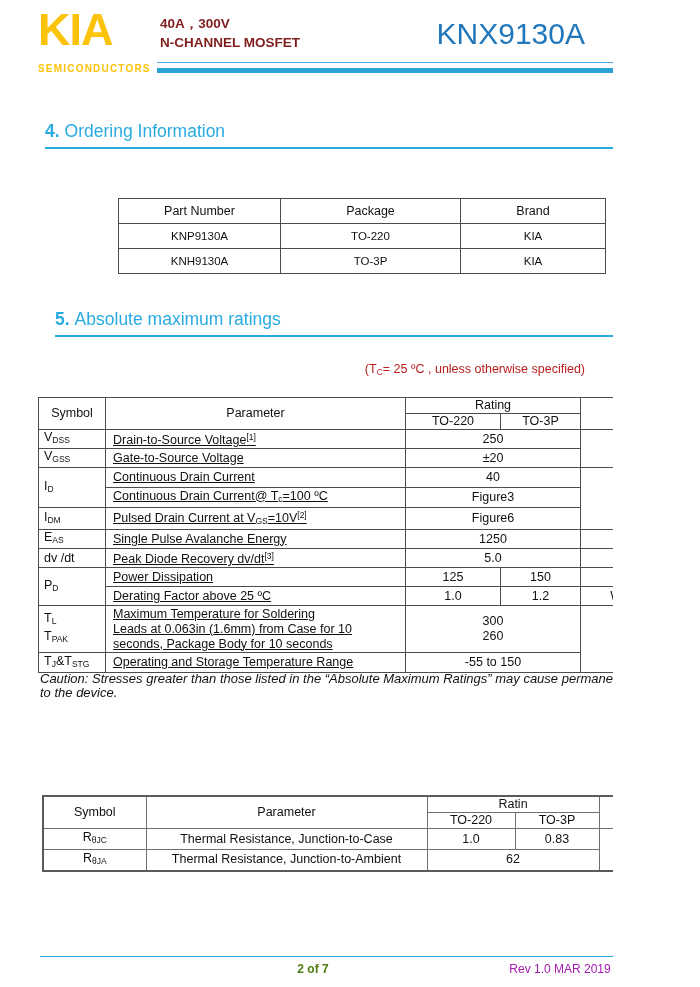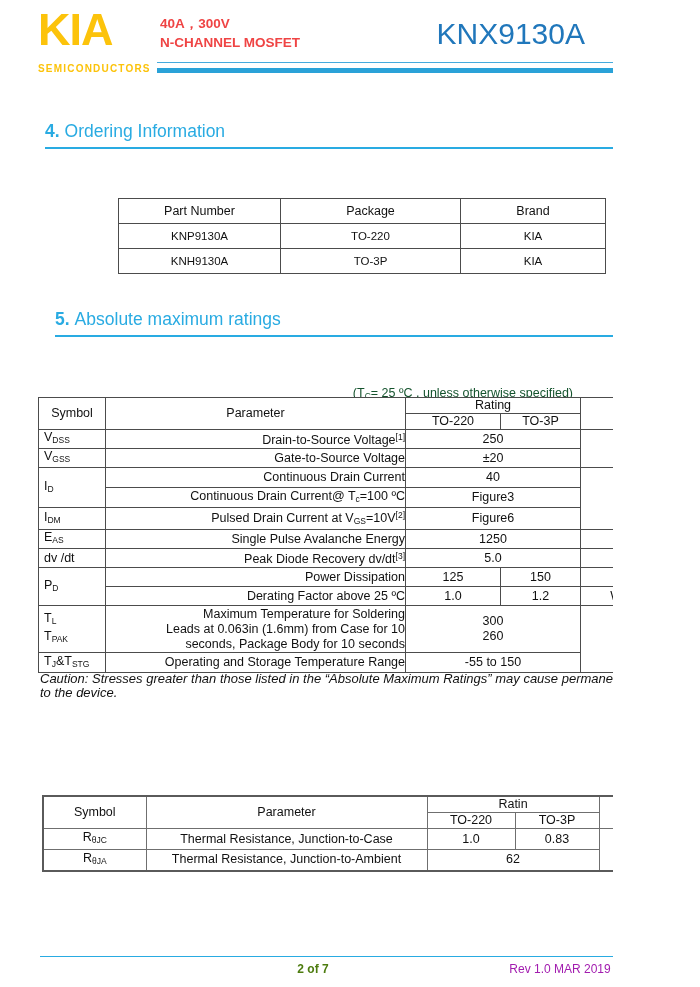--- a/index.html
+++ b/index.html
@@ -5,21 +5,21 @@
   html,body{margin:0;padding:0;background:#ffffff;}
   .page{position:relative;width:613px;height:987px;background:#ffffff;
         font-family:"Liberation Sans",sans-serif;color:#111;overflow:hidden;}
 
   
   .logo{position:absolute;left:38px;top:4px;font-size:45px;font-weight:800;
         color:#fcc30b;letter-spacing:-1px;}
   .logo-sub{position:absolute;left:38px;top:63px;font-size:10px;font-weight:bold;
         color:#fcc30b;letter-spacing:1.2px;}
   .spec{position:absolute;left:160px;top:14px;font-size:13.5px;font-weight:bold;
-        color:#ef4444;line-height:19px;}
+        color:#7f1d1d;line-height:19px;}
   .pn{position:absolute;top:17px;right:28px;font-size:30px;color:#2077bb;}
   .rule-thin{position:absolute;left:157px;width:533px;top:62px;height:1px;background:#45aadd;}
   .rule-thick{position:absolute;left:157px;width:533px;top:68px;height:5px;background:#2aa2d8;}
 
   
   .sec{position:absolute;font-size:17.5px;color:#29abe2;
        border-bottom:2px solid #29abe2;padding-bottom:5px;}
   .sec .num{font-weight:bold;}
   .sec .tx{margin-left:5px;}
 
@@ -30,27 +30,27 @@
   .ord td{font-size:11.5px;}
   .ord td.hd{font-size:12.5px;}
   .r25{height:25px;}
   .h16{height:16px;}
   .h15{height:15px;}
   .r19{height:19px;}
   .r20{height:20px;}
   .r21{height:21px;margin-left:16px;}
   .r47{height:47px;}
   .abs td.sy{text-align:left;padding-left:5px;margin-top:24px;}
-  .abs td.pl{text-align:right;padding-left:7px;}
+  .abs td.pl{text-align:left;padding-left:7px;text-decoration:underline;}
   .thermal td{border-color:#6f6f6f;}
   .thermal{border:2px solid #5a5a5a;}
   .sb{font-size:8.5px;vertical-align:-2px;}
   .sp{font-size:8.5px;vertical-align:4px;}
 
-  .note{position:absolute;top:362px;right:40px;font-size:12.5px;color:#14532d;margin-top:24px;}
+  .note{position:absolute;top:362px;right:28px;font-size:12.5px;color:#b91c1c;}
   .caution{position:absolute;left:40px;top:672px;width:640px;font-size:13px;
            font-style:italic;line-height:14px;color:#111;}
 
   
   .f-line{position:absolute;left:40px;width:650px;top:956px;height:1px;background:#29abe2;}
   .f-page{position:absolute;left:263px;top:962px;width:100px;text-align:center;
           color:#4d7c0f;font-weight:bold;font-size:12px;}
   .f-rev{position:absolute;left:480px;top:962px;width:160px;text-align:center;
          color:#a21caf;font-weight:normal;font-size:12px;}
 </style>

